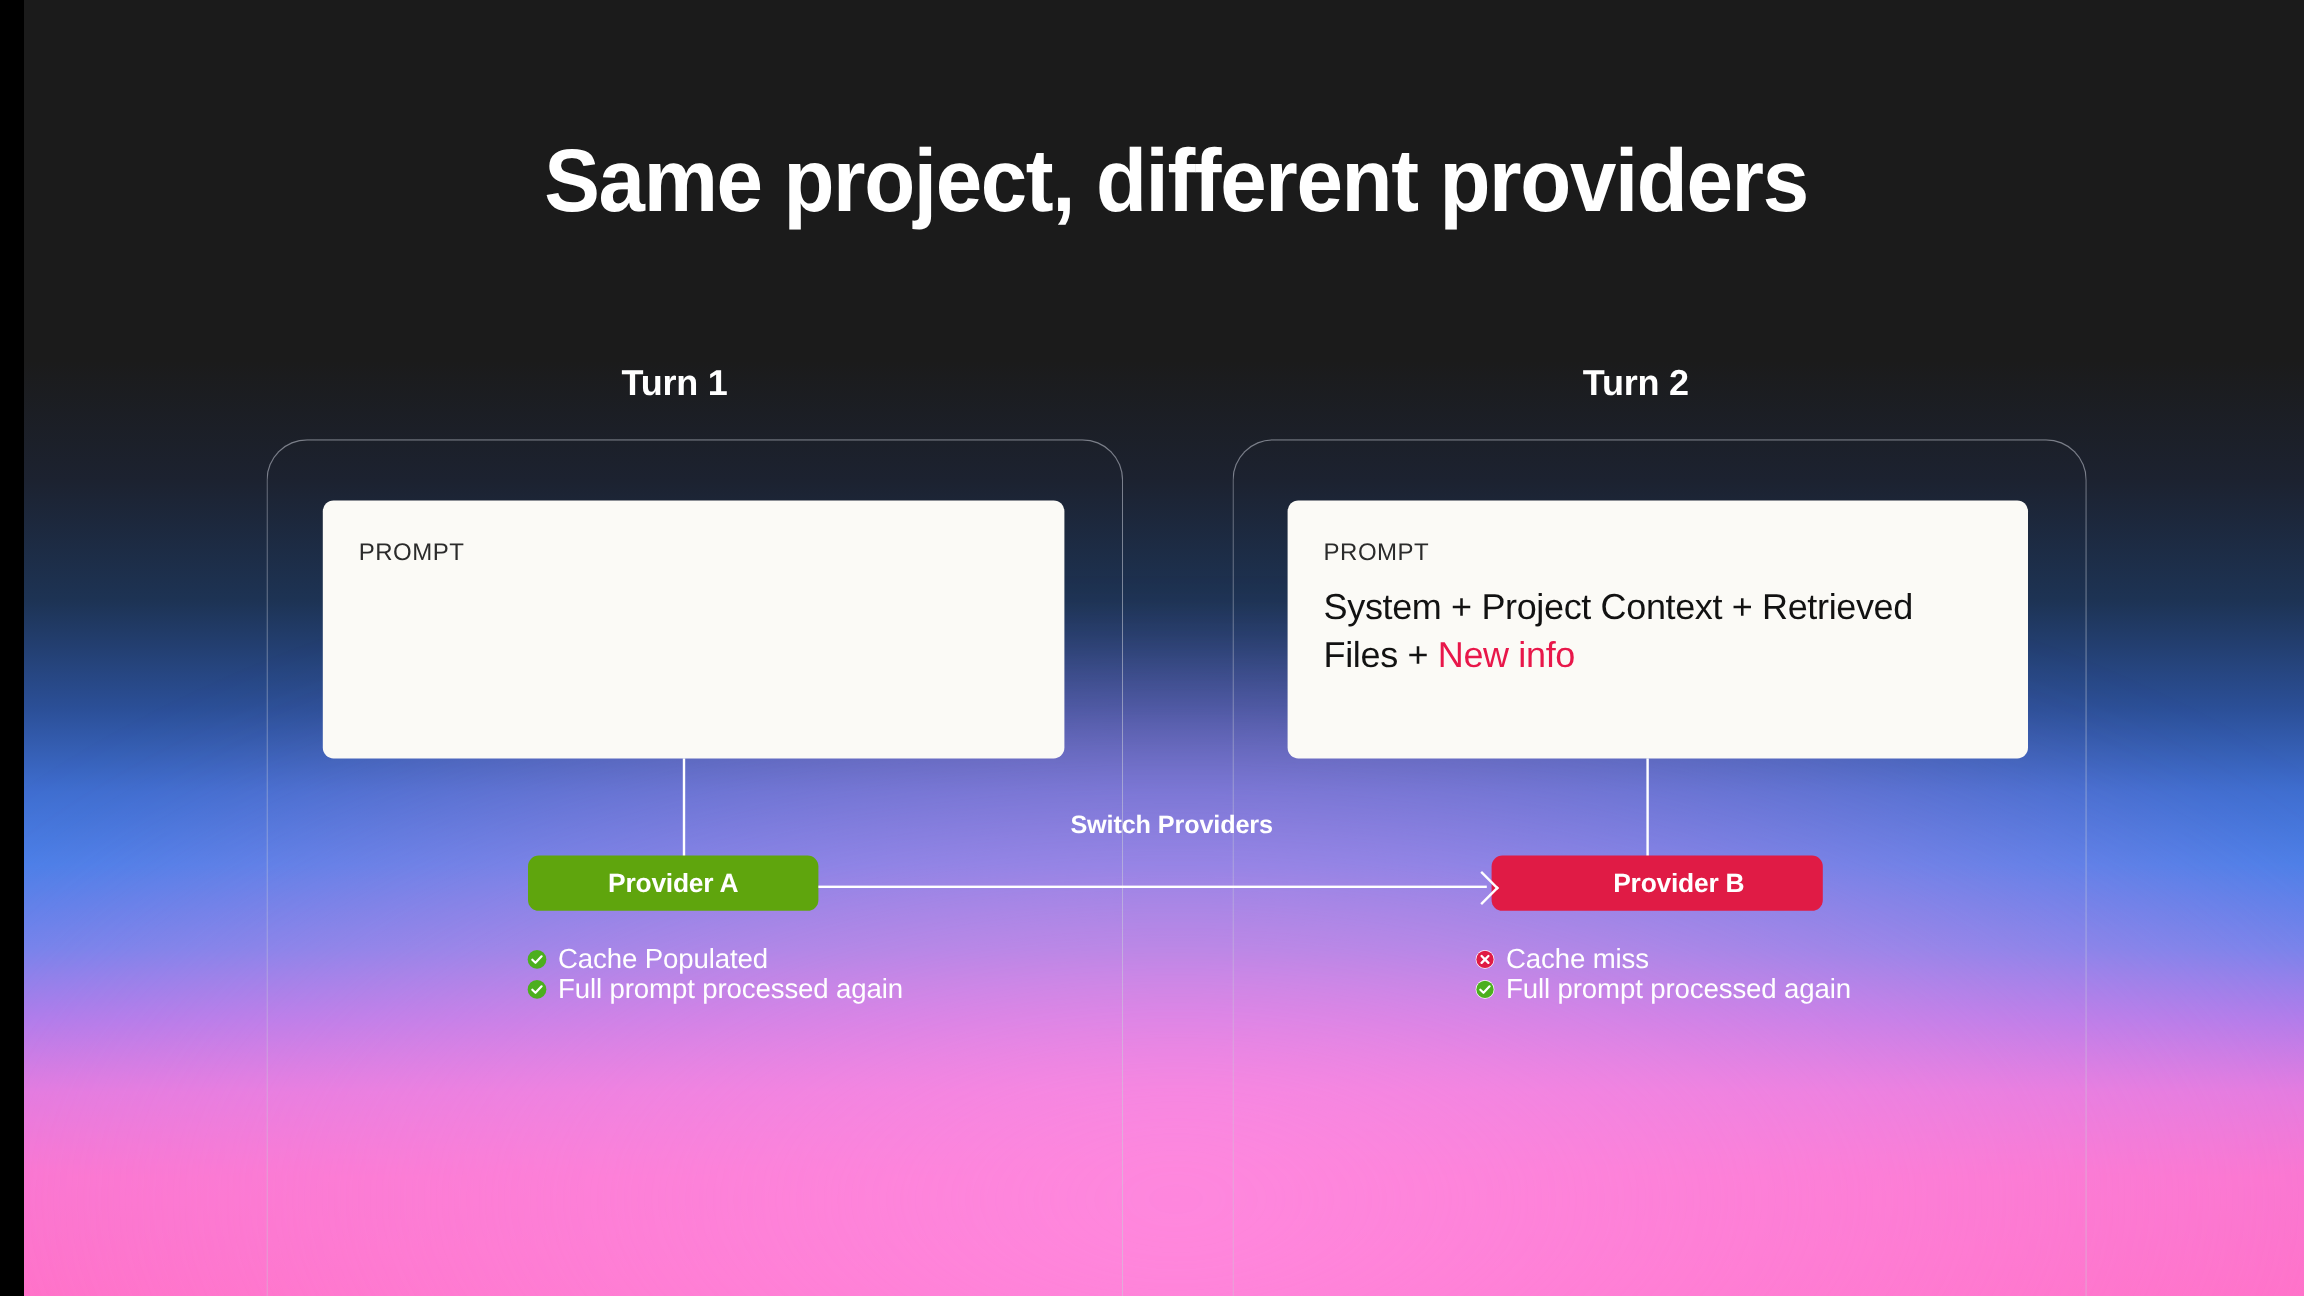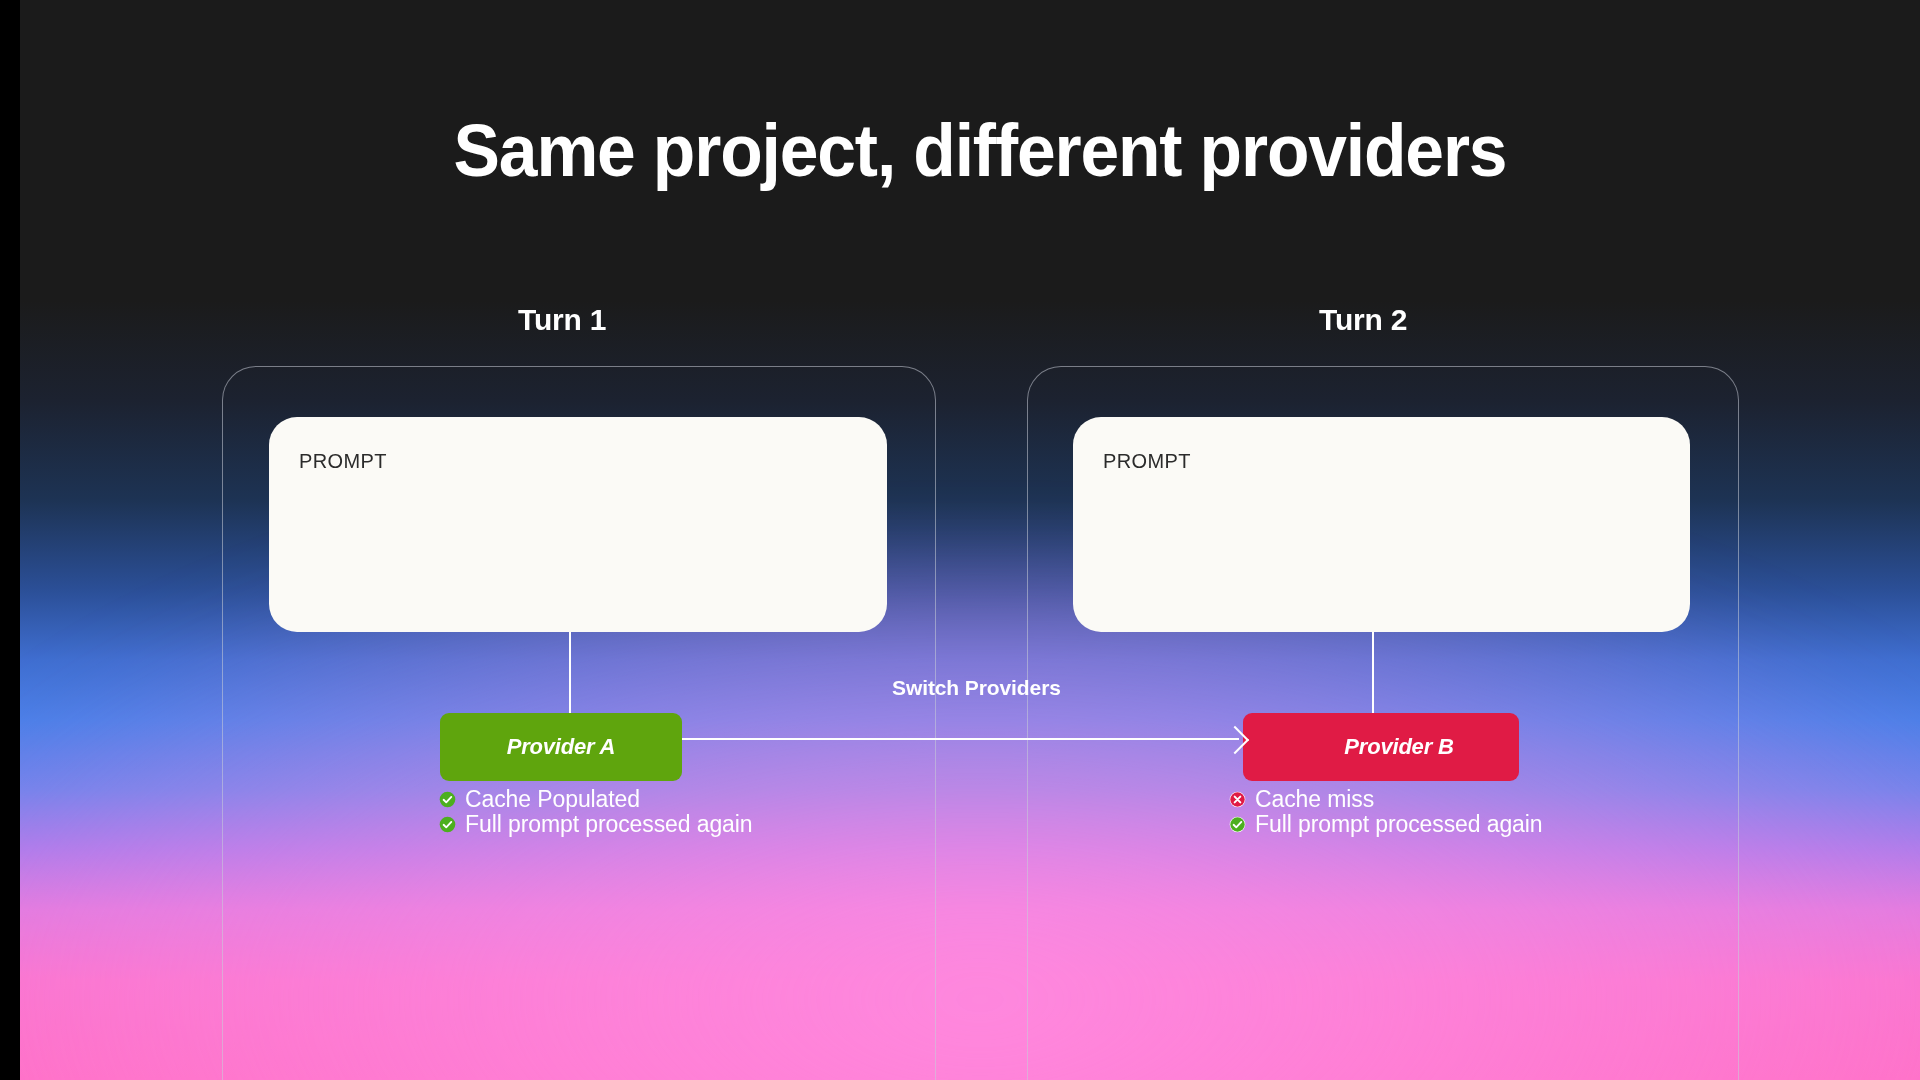--- a/index.html
+++ b/index.html
@@ -100,21 +100,21 @@
     pointer-events: none;
   }
   #turn1-panel { left: 202px; width: 714px; }
   #turn2-panel { left: 1007px; width: 712px; }
 
   
   .prompt-card {
     position: absolute;
     top: 417px;
     background: #fbfaf6;
-    border-radius: 28px;
+    border-radius: 9px;
     box-sizing: border-box;
     padding: 33px 30px 26px 30px;
   }
   #turn1-card { left: 249px; width: 618px; height: 215px; }
   #turn2-card { left: 1053px; width: 617px; height: 215px; }
 
   .prompt-label {
     color: #2b2b2b;
     font-size: 20px;
     font-weight: 400;
@@ -157,30 +157,29 @@
   #arrow-turn1 .shaft { height: 92px; }
   #arrow-turn1 .head { top: 74px; }
   #arrow-turn2 { left: 1340px; top: 632px; height: 100px; }
   #arrow-turn2 .shaft { height: 92px; }
   #arrow-turn2 .head { top: 74px; }
 
   
   .provider-button {
     position: absolute;
     top: 713px;
-    height: 68px;
+    height: 46px;
     border-radius: 9px;
     display: flex;
     align-items: center;
     justify-content: center;
     color: #ffffff;
     font-size: 22px;
     font-weight: 700;
     letter-spacing: -0.2px;
-    font-style: italic;
   }
   #provider-a { left: 420px; width: 242px; background: #5fa50d; }
   #provider-b { left: 1223px; width: 240px; background: #e01b45; padding-left: 36px; }
 
   
   #switch-line {
     position: absolute;
     left: 662px;
     top: 738px;
     width: 557px;
@@ -249,20 +248,21 @@
 
   <div id="turn1-panel" class="turn-panel"></div>
   <div id="turn2-panel" class="turn-panel"></div>
 
   <div id="turn1-card" class="prompt-card">
     <div class="prompt-label">PROMPT</div>
   </div>
 
   <div id="turn2-card" class="prompt-card">
     <div class="prompt-label">PROMPT</div>
+    <div class="prompt-body"><span>System + Project Context + Retrieved Files + </span><span class="prompt-new">New info</span></div>
   </div>
 
   <div id="arrow-turn1" class="down-arrow">
     <div class="shaft"></div>
     <div class="head"></div>
   </div>
   <div id="arrow-turn2" class="down-arrow">
     <div class="shaft"></div>
     <div class="head"></div>
   </div>

